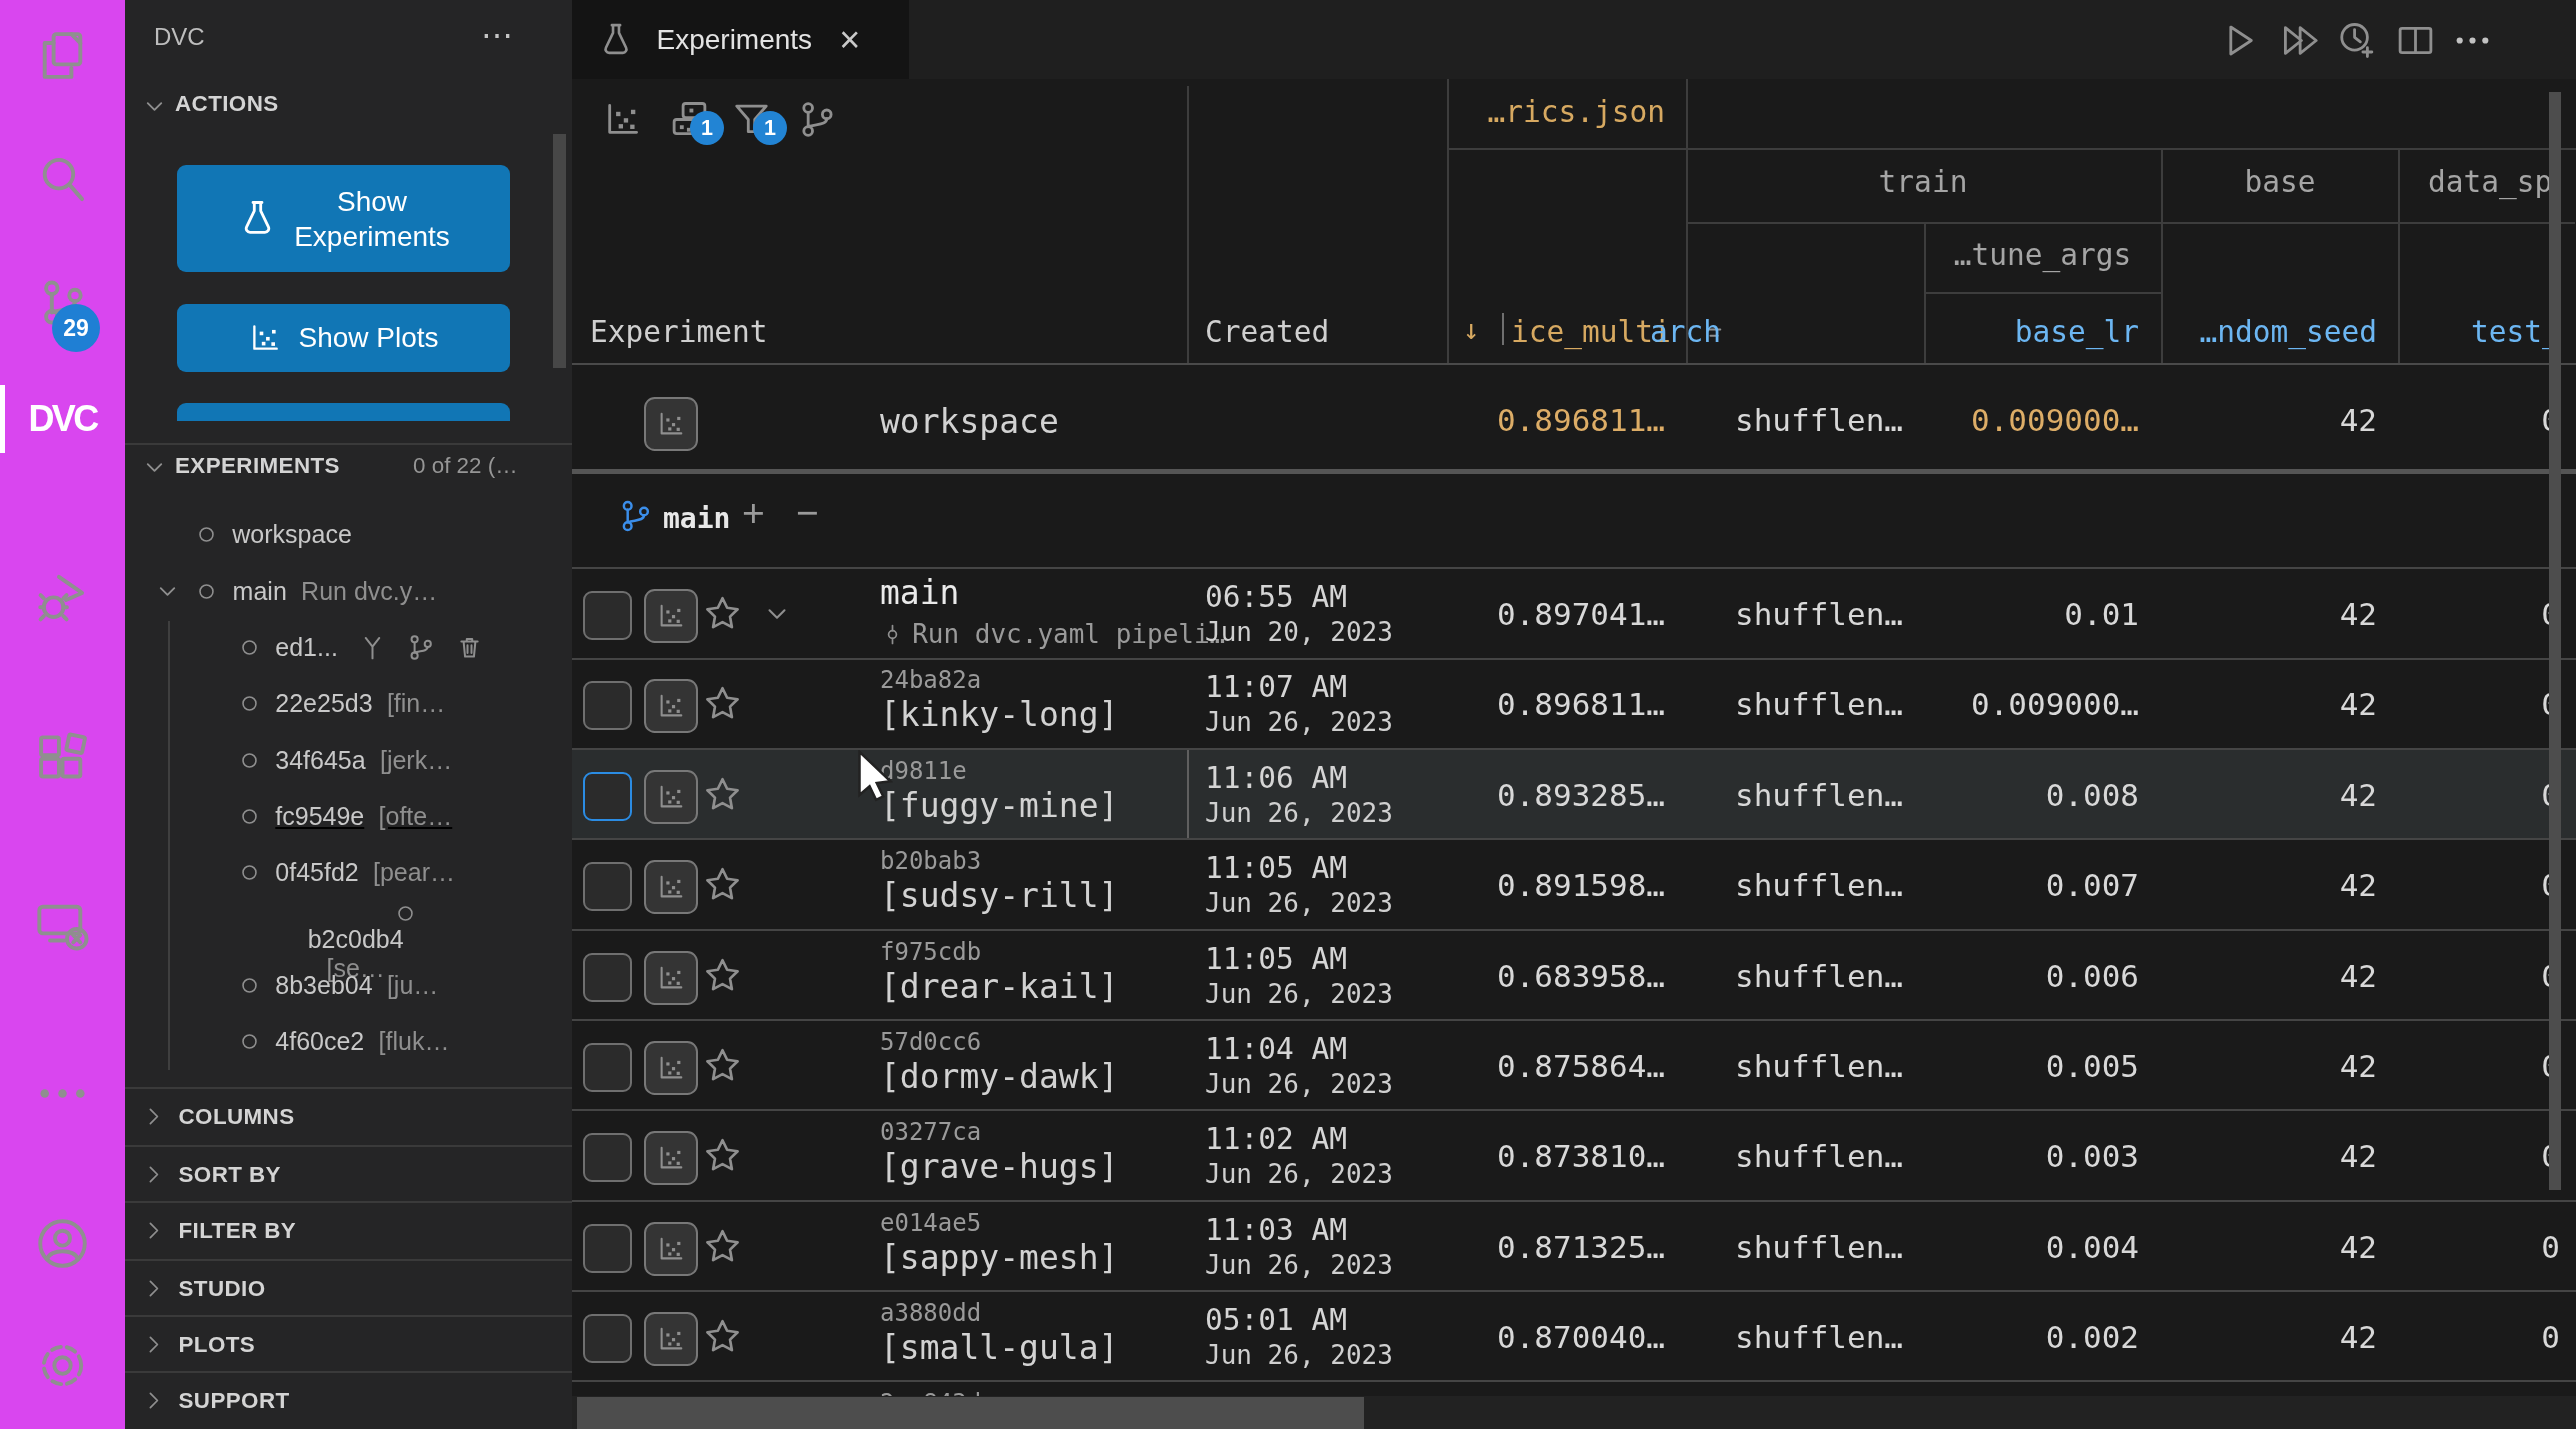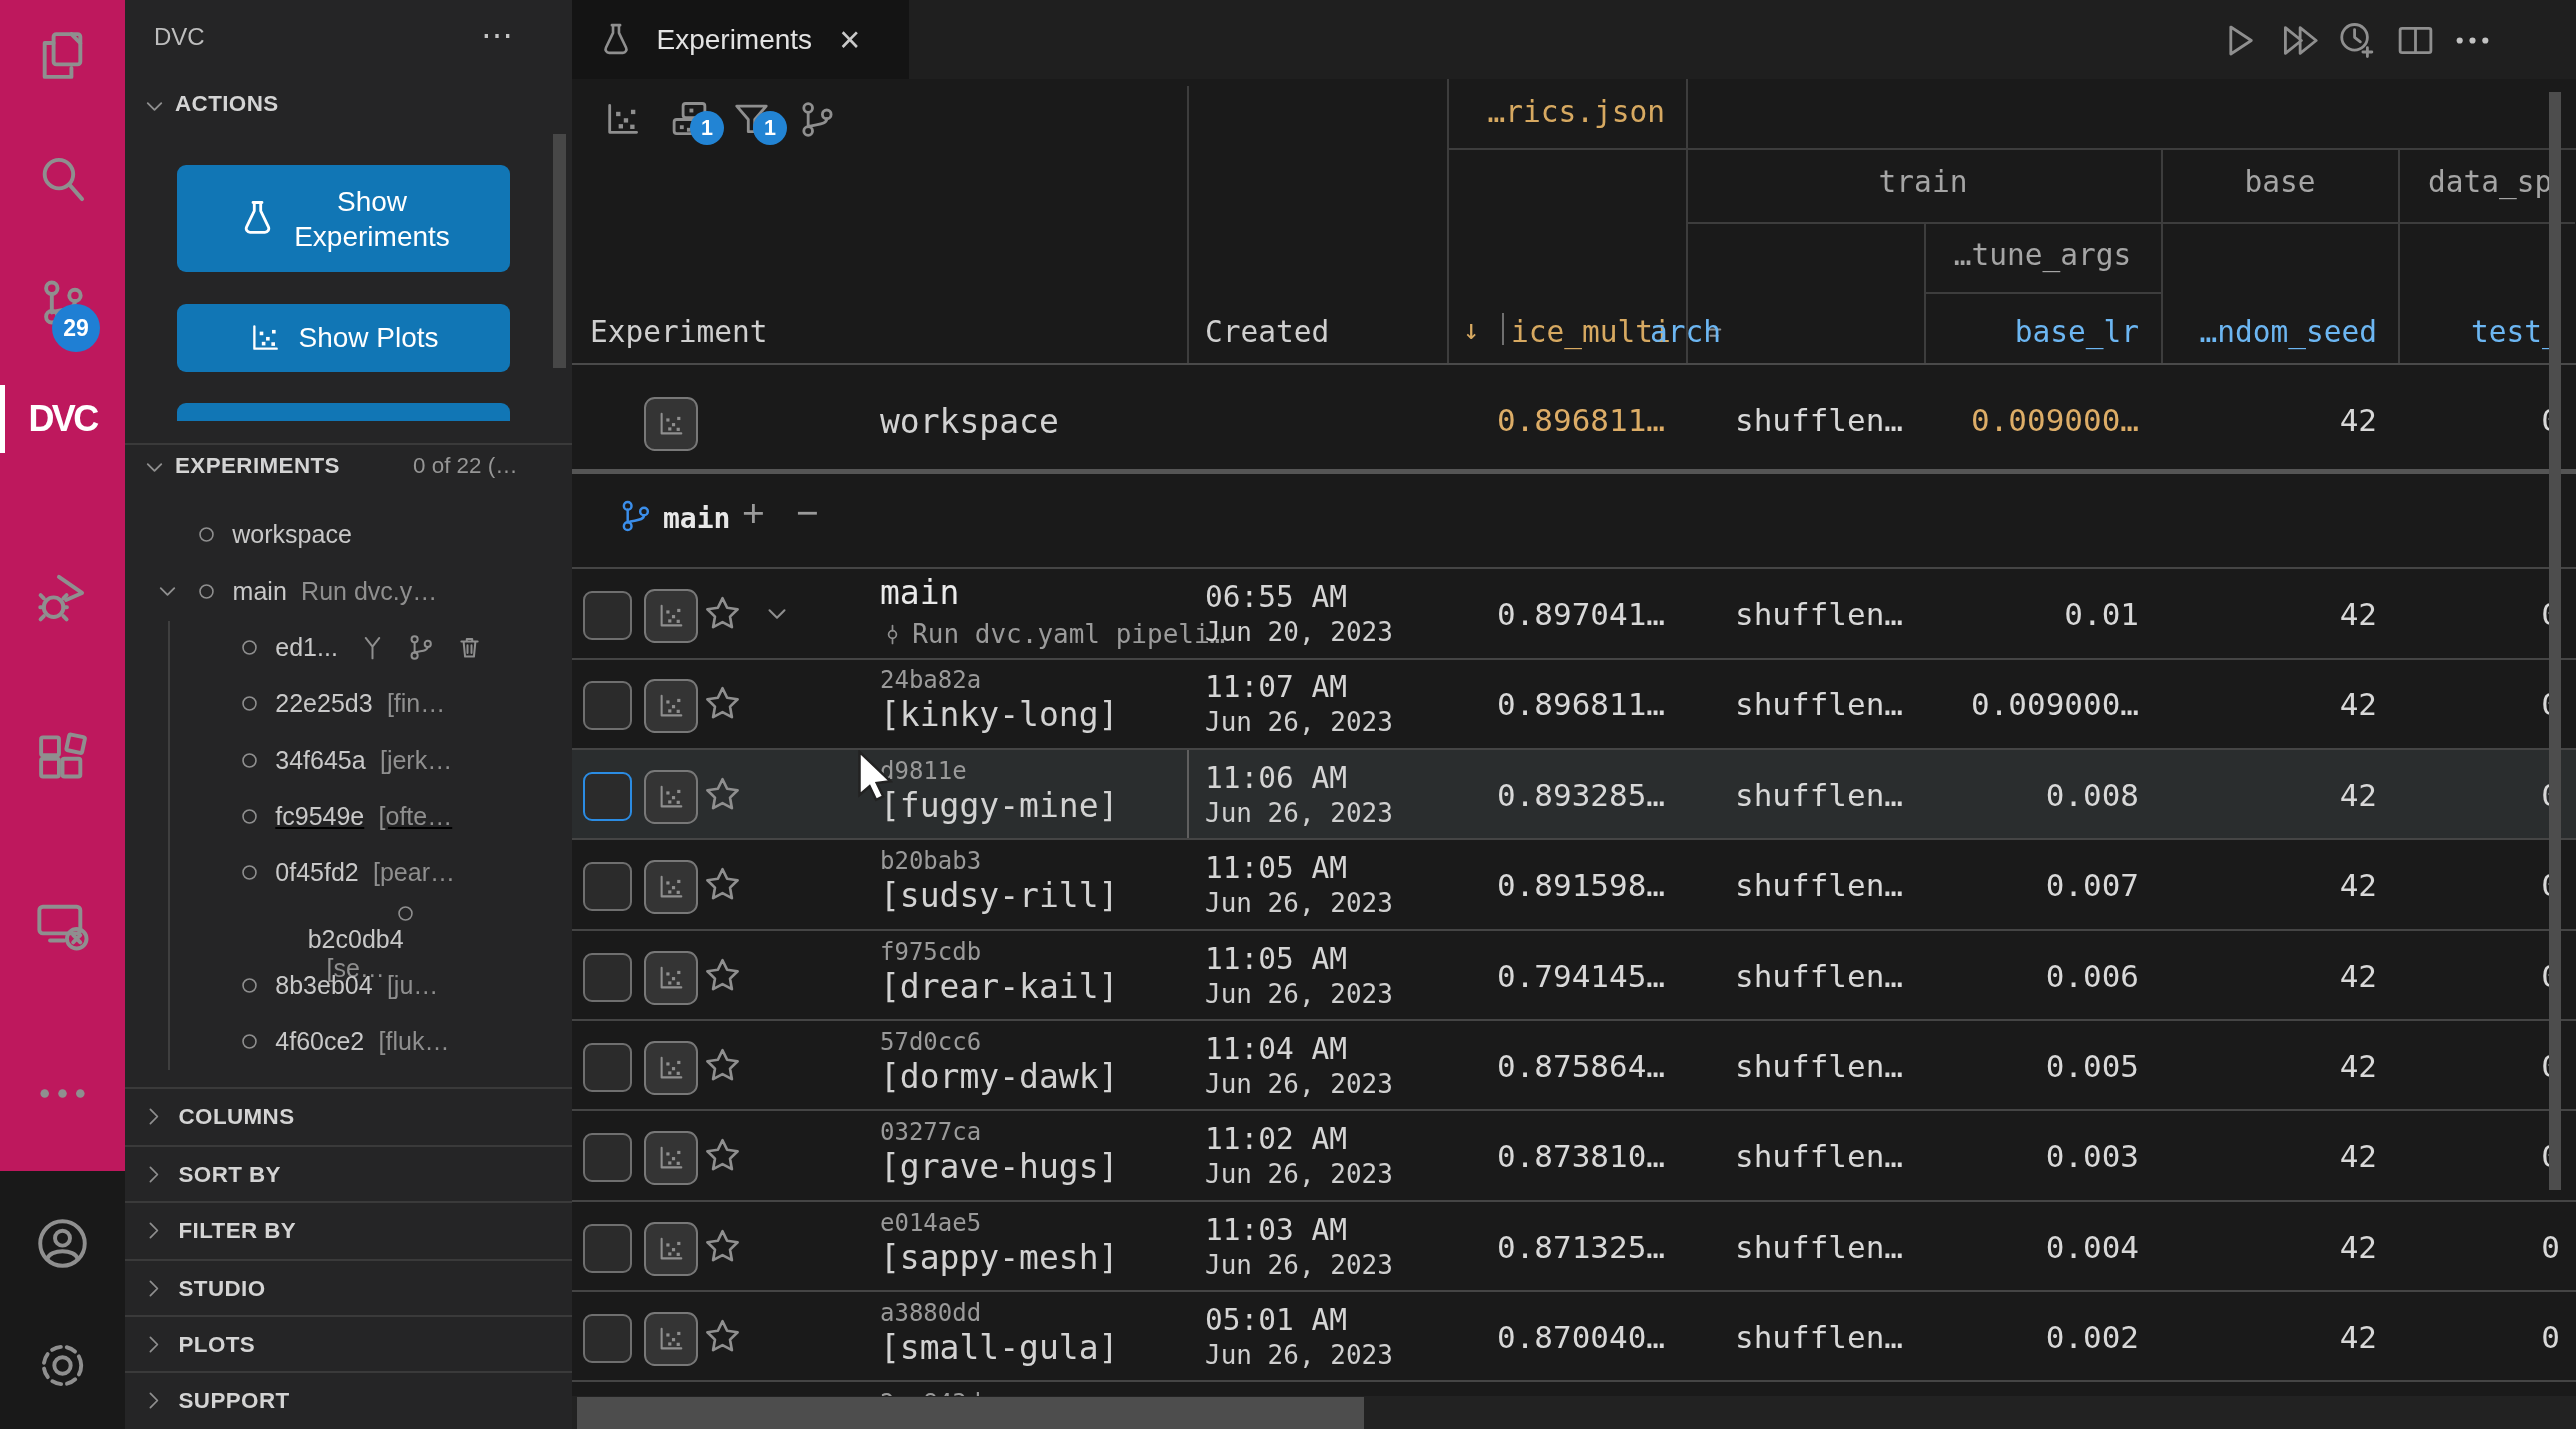--- a/index.html
+++ b/index.html
@@ -4,21 +4,21 @@
 <style>
   html,body{margin:0;padding:0;background:#111;}
   #root{position:relative;width:2576px;height:1429px;overflow:hidden;background:#191919;
         font-family:"Liberation Sans",sans-serif;-webkit-font-smoothing:antialiased;}
   .abs{position:absolute;}
   .mono{font-family:"DejaVu Sans Mono",monospace;}
   svg{display:block;}
   .ico{stroke:#8f8f8f;fill:none;stroke-width:2.2;stroke-linecap:round;stroke-linejoin:round;}
 
   
-  #activitybar{left:0;top:0;width:125px;height:1171px;background:#be185d;}
+  #activitybar{left:0;top:0;width:125px;height:1429px;background:#d946ef;}
   .act-item{position:absolute;left:0;width:125px;height:86px;display:flex;align-items:center;justify-content:center;}
   .act-badge{position:absolute;border-radius:50%;background:#1f7fd4;color:#fff;display:flex;align-items:center;justify-content:center;
              font-size:23px;font-weight:bold;}
   .act-indicator{position:absolute;left:0;width:4.5px;background:#ffffff;}
   .dvc-logo{color:#ffffff;font-weight:800;font-size:36px;letter-spacing:-2.7px;}
 
   
   #sidebar{left:125px;top:0;width:447px;height:1429px;background:#252526;overflow:hidden;}
   .sb-title{color:#bdbdbd;font-size:24px;}
   .sb-sec-label{color:#d4d4d4;font-size:22.4px;font-weight:bold;letter-spacing:0.4px;}
@@ -638,21 +638,21 @@
         </div>
         <div class="star">
           <svg width="39" height="39" viewBox="0 0 32 32" class="ico">
             <path d="M16 3.5l3.8 7.8 8.6 1.2-6.2 6.1 1.5 8.6-7.7-4.1-7.7 4.1 1.5-8.6-6.2-6.1 8.6-1.2z"></path>
           </svg>
         </div>
         <div class="exp-id mono" style="left:308px;top:7.2px;">f975cdb</div>
         <div class="exp-name mono" style="left:308px;top:36px;">[drear-kail]</div>
         <div class="created-time mono" style="left:633px;top:10.7px;">11:05 AM</div>
         <div class="created-date mono" style="left:633px;top:48px;">Jun 26, 2023</div>
-        <div class="cell-val mono" style="left:884px;top:27px;width:209px;">0.794145…</div>
+        <div class="cell-val mono" style="left:884px;top:27px;width:209px;">0.683958…</div>
         <div class="cell-val mono" style="left:1123px;top:27px;width:208px;">shufflen…</div>
         <div class="cell-val mono" style="left:1361px;top:27px;width:206px;">0.006</div>
         <div class="cell-val mono" style="left:1599px;top:27px;width:206px;">42</div>
         <div class="cell-val mono" style="left:1843px;top:27px;width:145px;">0</div>
       </div>
       <div class="hline" style="left: 0px; top: 940px; width: 2004px; background: rgb(69, 69, 69);"></div>
       <div class="trow" style="top: 942px; height: 89px;">
         <div class="checkbox"></div>
         <div class="plotbtn">
           <svg width="30" height="30" viewBox="0 0 32 32" class="ico">

